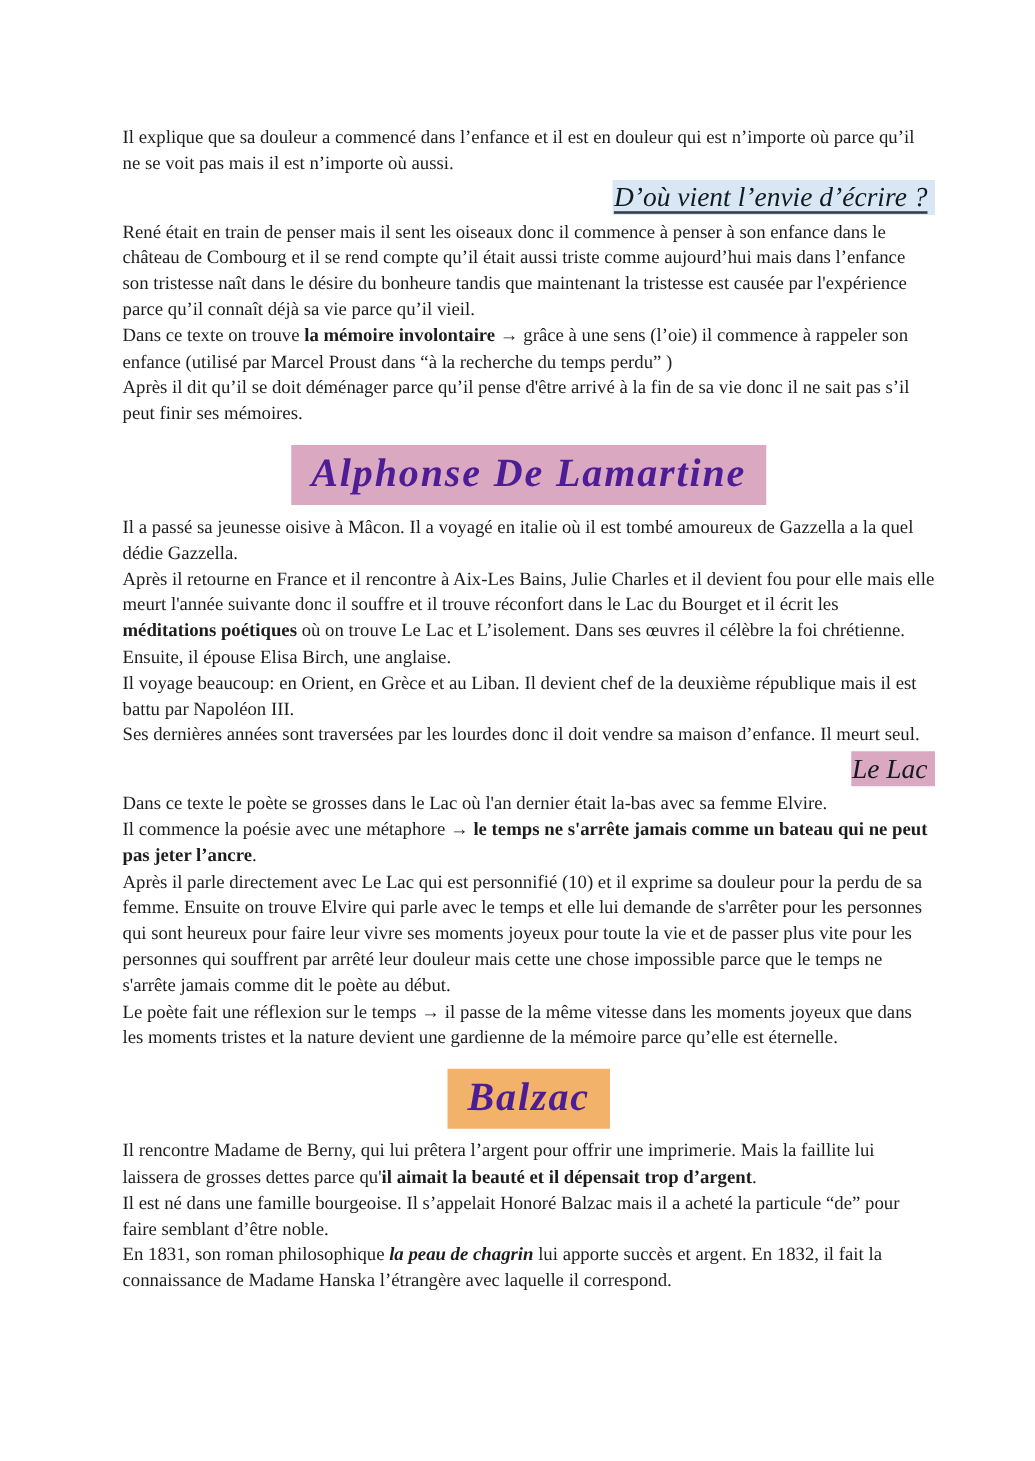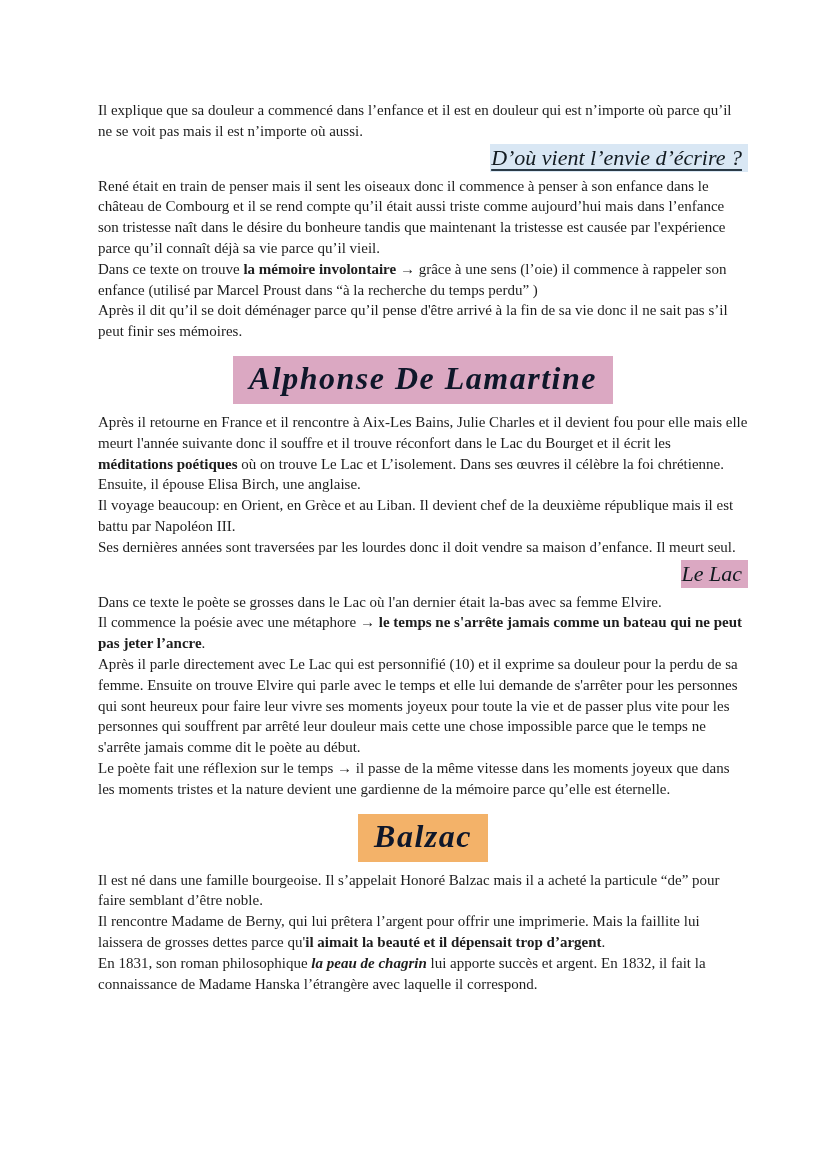--- a/index.html
+++ b/index.html
@@ -48,44 +48,45 @@
     margin: 14px 0 8px 0;
   }
   .h-section .hl {
     display: inline-block;
     font-style: italic;
     font-weight: bold;
     font-size: 32px;
     line-height: 38px;
     letter-spacing: 1.5px;
     padding: 3px 16px 7px 16px;
-    color: #0f172a;
+    color: #4c1d95;
   }
 
   .hl-blue   { background: var(--blue_highlight, #d9e7f4); }
   .hl-pink   { background: var(--pink_highlight, #dba8c2); }
   .hl-orange { background: var(--orange_highlight, #f3b269); }
 </style>
 </head>
 <body>
 
 <div class="page">
   <div class="content">
       <p class="block p"><span>Il explique que sa douleur a commencé dans l’enfance et il est en douleur qui est n’importe où parce qu’il ne se voit pas mais il est n’importe où aussi.</span></p>
       <div class="block h-sub"><span class="hl hl-blue u"><span>D’où vient l’envie d’écrire ?</span></span></div>
       <p class="block p"><span>René était en train de penser mais il sent les oiseaux donc il commence à penser à son enfance dans le château de Combourg et il se rend compte qu’il était aussi triste comme aujourd’hui mais dans l’enfance son tristesse naît dans le désire du bonheure tandis que maintenant la tristesse est causée par l'expérience parce qu’il connaît déjà sa vie parce qu’il vieil.</span></p>
       <p class="block p"><span>Dans ce texte on trouve </span><span class="b">la mémoire involontaire</span><span> → grâce à une sens (l’oie) il commence à rappeler son enfance (utilisé par Marcel Proust dans “à la recherche du temps perdu” )</span></p>
       <p class="block p"><span>Après il dit qu’il se doit déménager parce qu’il pense d'être arrivé à la fin de sa vie donc il ne sait pas s’il peut finir ses mémoires.</span></p>
       <div class="block h-section"><span class="hl hl-pink"><span>Alphonse De Lamartine</span></span></div>
+      <p class="block p"><span>Il a passé sa jeunesse oisive à Mâcon. Il a voyagé en italie où il est tombé amoureux de Gazzella a la quel dédie Gazzella.</span></p>
       <p class="block p"><span>Après il retourne en France et il rencontre à Aix-Les Bains, Julie Charles et il devient fou pour elle mais elle meurt l'année suivante donc il souffre et il trouve réconfort dans le Lac du Bourget et il écrit les </span><span class="b">méditations poétiques</span><span> où on trouve Le Lac et L’isolement. Dans ses œuvres il célèbre la foi chrétienne. Ensuite, il épouse Elisa Birch, une anglaise.</span></p>
       <p class="block p"><span>Il voyage beaucoup: en Orient, en Grèce et au Liban. Il devient chef de la deuxième république mais il est battu par Napoléon III.</span></p>
       <p class="block p"><span>Ses dernières années sont traversées par les lourdes donc il doit vendre sa maison d’enfance. Il meurt seul.</span></p>
       <div class="block h-sub"><span class="hl hl-pink"><span>Le Lac</span></span></div>
       <p class="block p"><span>Dans ce texte le poète se grosses dans le Lac où l'an dernier était la-bas avec sa femme Elvire.</span></p>
       <p class="block p"><span>Il commence la poésie avec une métaphore →  </span><span class="b">le temps ne s'arrête jamais comme un bateau qui ne peut pas jeter l’ancre</span><span>.</span></p>
       <p class="block p"><span>Après il parle directement avec Le Lac qui est personnifié (10) et il exprime sa douleur pour la perdu de sa femme. Ensuite on trouve Elvire qui parle avec le temps et elle lui demande de s'arrêter pour les personnes qui sont heureux pour faire leur vivre ses moments joyeux pour toute la vie et de passer plus vite pour les personnes qui souffrent par arrêté leur douleur mais cette une chose impossible parce que le temps ne s'arrête jamais comme dit le poète au début.</span></p>
       <p class="block p"><span>Le poète fait une réflexion sur le temps → il passe de la même vitesse dans les moments joyeux que dans les moments tristes et la nature devient une gardienne de la mémoire parce qu’elle est éternelle.</span></p>
       <div class="block h-section"><span class="hl hl-orange"><span>Balzac</span></span></div>
+      <p class="block p"><span>Il rencontre Madame de Berny, qui lui prêtera l’argent pour offrir une imprimerie. Mais la faillite lui laissera de grosses dettes parce qu'</span><span class="b">il aimait la beauté et il dépensait trop d’argent</span><span>.</span></p>
       <p class="block p"><span>Il est né dans une famille bourgeoise. Il s’appelait Honoré Balzac mais il a acheté la particule “de” pour faire semblant d’être noble.</span></p>
-      <p class="block p"><span>Il rencontre Madame de Berny, qui lui prêtera l’argent pour offrir une imprimerie. Mais la faillite lui laissera de grosses dettes parce qu'</span><span class="b">il aimait la beauté et il dépensait trop d’argent</span><span>.</span></p>
       <p class="block p"><span>En 1831, son roman philosophique </span><span class="b i">la peau de chagrin</span><span> lui apporte succès et argent. En 1832, il fait la connaissance de Madame Hanska l’étrangère avec laquelle il correspond.</span></p>
     </div>
 </div>
 
 </body></html>

